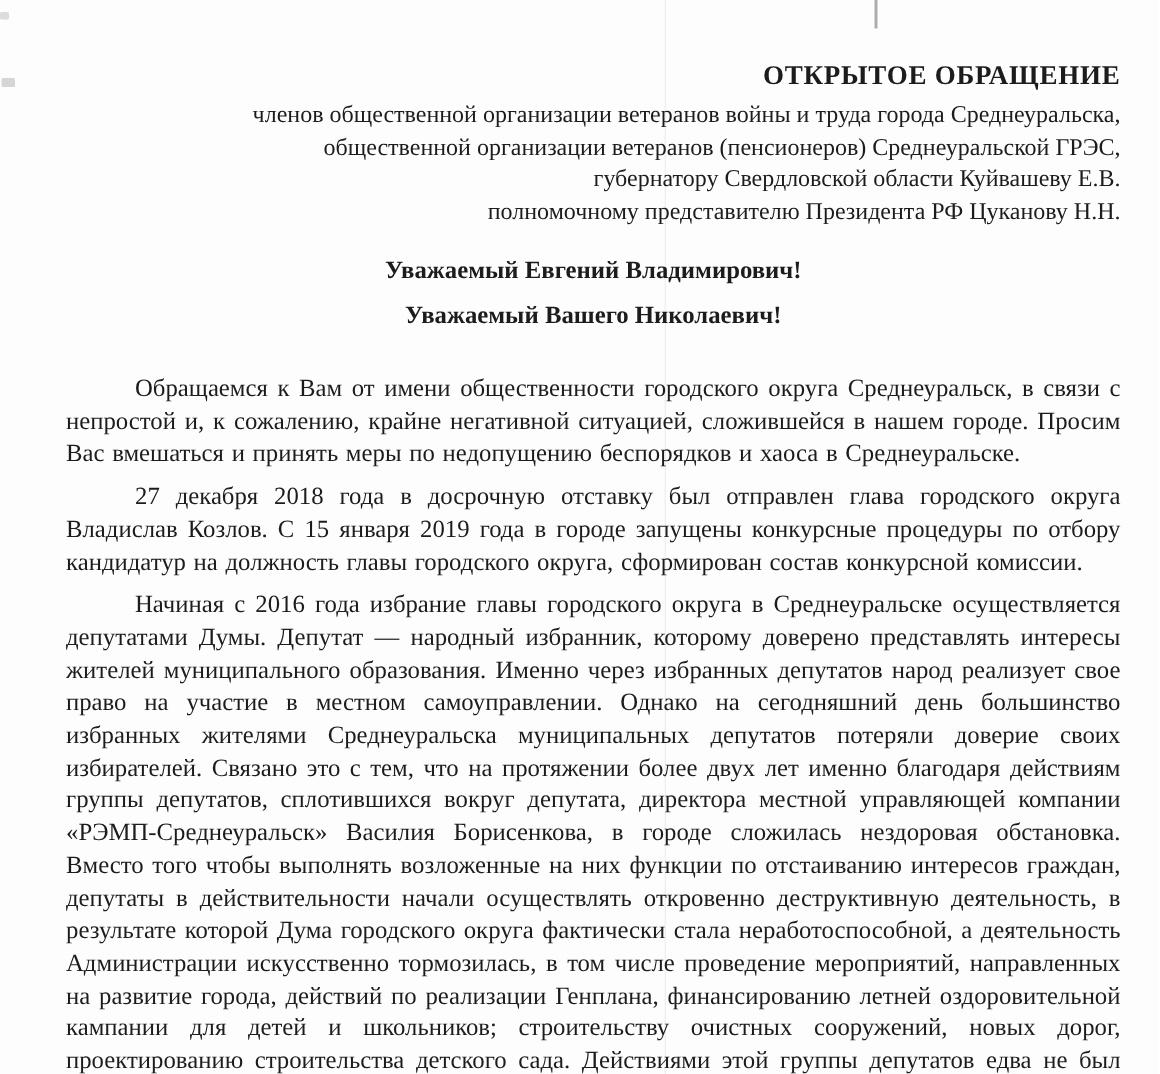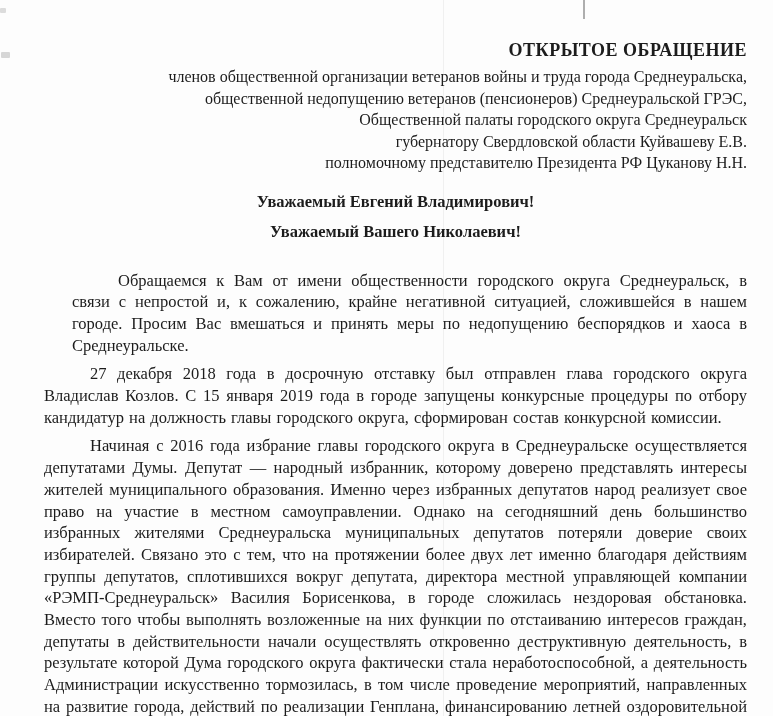--- a/index.html
+++ b/index.html
@@ -83,40 +83,39 @@
   .salutation.first { margin-top: 17px; }
   .salutation.second { margin-top: 9px; }
   .body-para {
     margin: 7px 0 0 0;
     font-size: 16.5px;
     line-height: 21.7px;
     text-align: justify;
     text-indent: 46px;
     word-spacing: 1px;
   }
-  .body-para.first { margin-top: 28px; margin-left: 28px; }
+  .body-para.first { margin-top: 28px; }
 </style>
 </head>
 <body>
 
 <div class="page">
 
   <div class="seam-long"></div>
   <div class="seam-top"></div>
   <div class="edge-mark-1"></div>
   <div class="edge-mark-2"></div>
 
   <div class="content">
 
     <h1 class="doc-title">ОТКРЫТОЕ ОБРАЩЕНИЕ</h1>
 
     <div>
       <div class="addressee-line">членов общественной организации ветеранов войны и труда города Среднеуральска,</div>
-      <div class="addressee-line">общественной недопущению ветеранов (пенсионеров) Среднеуральской ГРЭС,</div>
-      <div class="addressee-line">Общественной палаты городского округа Среднеуральск</div>
+      <div class="addressee-line">общественной организации ветеранов (пенсионеров) Среднеуральской ГРЭС,</div>
       <div class="addressee-line">губернатору Свердловской области Куйвашеву Е.В.</div>
       <div class="addressee-line">полномочному представителю Президента РФ Цуканову Н.Н.</div>
     </div>
 
     <p class="salutation first">Уважаемый Евгений Владимирович!</p>
     <p class="salutation second">Уважаемый Вашего Николаевич!</p>
 
     <p class="body-para first">Обращаемся к Вам от имени общественности городского округа Среднеуральск, в связи с непростой и, к сожалению, крайне негативной ситуацией, сложившейся в нашем городе. Просим Вас вмешаться и принять меры по недопущению беспорядков и хаоса в Среднеуральске.</p>
     <p class="body-para">27 декабря 2018 года в досрочную отставку был отправлен глава городского округа Владислав Козлов. С 15 января 2019 года в городе запущены конкурсные процедуры по отбору кандидатур на должность главы городского округа, сформирован состав конкурсной комиссии.</p>
     <p class="body-para">Начиная с 2016 года избрание главы городского округа в Среднеуральске осуществляется депутатами Думы. Депутат — народный избранник, которому доверено представлять интересы жителей муниципального образования. Именно через избранных депутатов народ реализует свое право на участие в местном самоуправлении. Однако на сегодняшний день большинство избранных жителями Среднеуральска муниципальных депутатов потеряли доверие своих избирателей. Связано это с тем, что на протяжении более двух лет именно благодаря действиям группы депутатов, сплотившихся вокруг депутата, директора местной управляющей компании «РЭМП-Среднеуральск» Василия Борисенкова, в городе сложилась нездоровая обстановка. Вместо того чтобы выполнять возложенные на них функции по отстаиванию интересов граждан, депутаты в действительности начали осуществлять откровенно деструктивную деятельность, в результате которой Дума городского округа фактически стала неработоспособной, а деятельность Администрации искусственно тормозилась, в том числе проведение мероприятий, направленных на развитие города, действий по реализации Генплана, финансированию летней оздоровительной кампании для детей и школьников; строительству очистных сооружений, новых дорог, проектированию строительства детского сада. Действиями этой группы депутатов едва не был сорван процесс по формированию бюджета на 2019 год - завершить его удалось только после Вашего личного вмешательства.</p>

